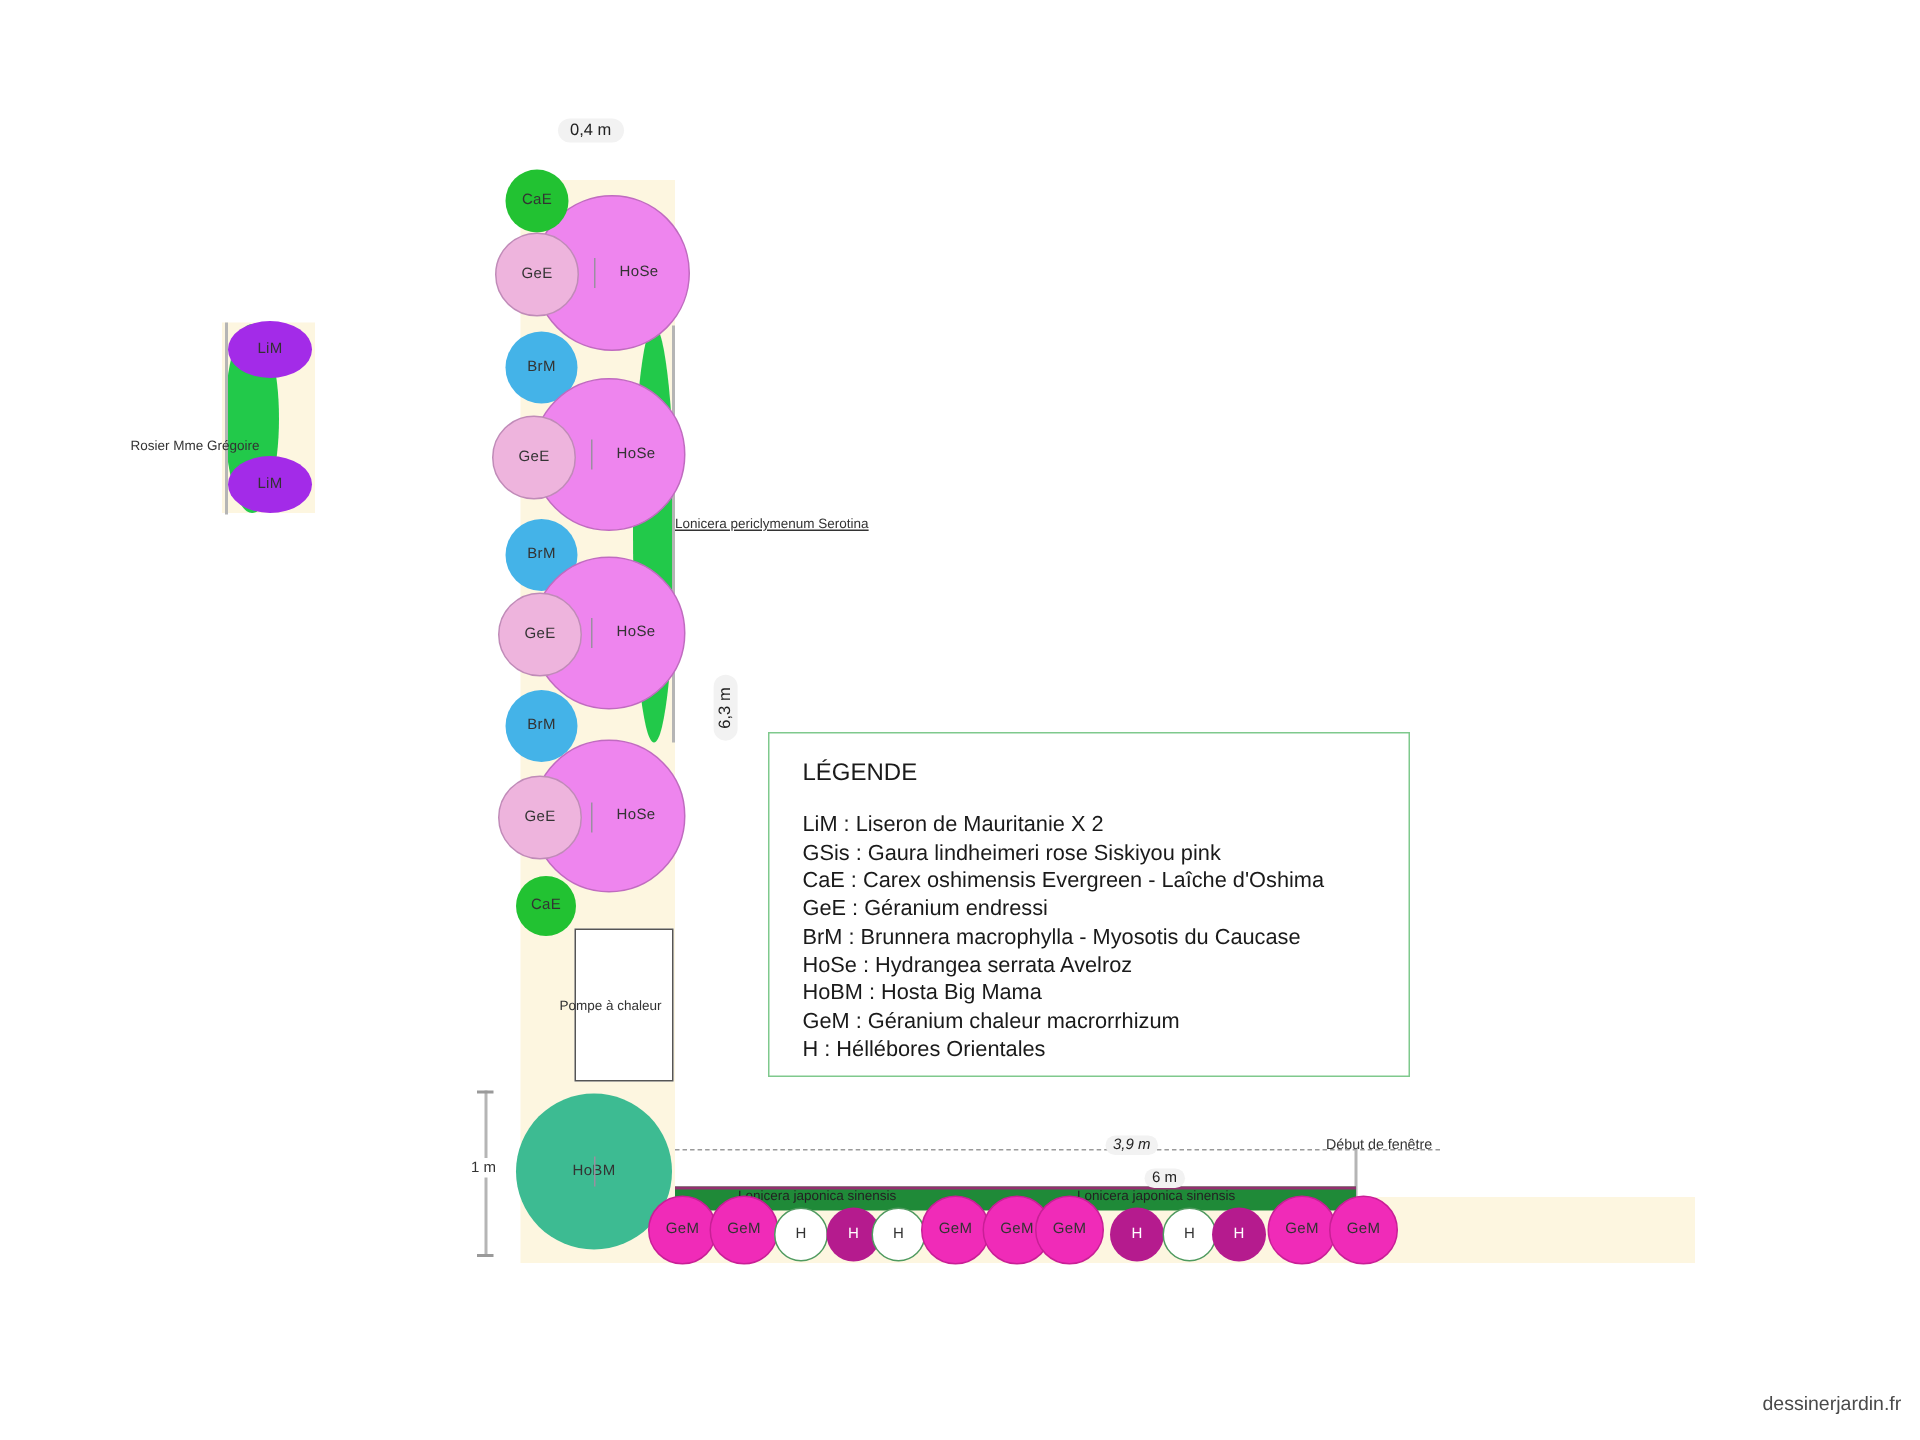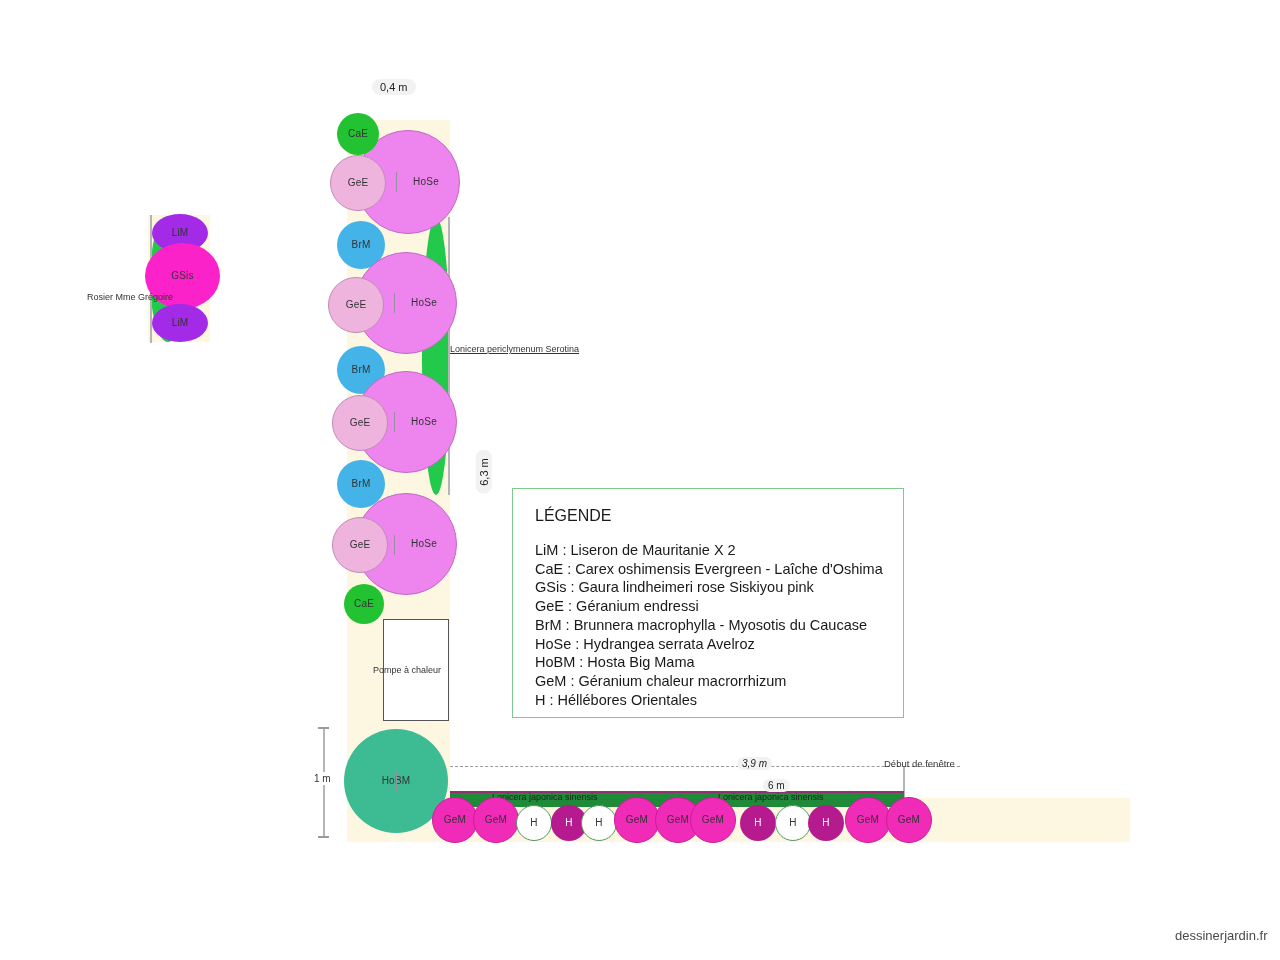--- a/index.html
+++ b/index.html
@@ -62,23 +62,20 @@
 
   <div class="bed" style="left:148px;top:215px;width:62px;height:127px;"></div>
 
   <div style="position:absolute;left:150px;top:216px;width:36px;height:126px;
               background:#22c94a;border-radius:50% / 50%;"></div>
   <div class="solidvert" style="left:150px;top:215px;width:2px;height:128px;"></div>
 
   <div class="blob" style="left:152px;top:214px;width:56px;height:38px;background:#a32be8;">
     <span>LiM</span>
   </div>
-  <div class="blob" style="left:145px;top:243px;width:75px;height:66px;background:#fa22c8;">
-    <span>GSis</span>
-  </div>
   <div class="blob" style="left:152px;top:304px;width:56px;height:38px;background:#a32be8;">
     <span>LiM</span>
   </div>
   <div class="plantlabel" style="left:87px;top:292px;text-align:right;">Rosier Mme Grégoire</div>
 
   <div class="dimchip" style="left:372px;top:79px;">0,4 m</div>
 
   <div class="bed" style="left:347px;top:120px;width:103px;height:722px;"></div>
 
   <div style="position:absolute;left:422px;top:217px;width:28px;height:278px;
@@ -196,26 +193,26 @@
   <div class="blob" style="left:808px;top:805px;width:36px;height:36px;background:#b51b8e;color:#ffffff;">
     <span>H</span>
   </div>
   <div class="blob" style="left:845px;top:797px;width:46px;height:46px;background:#f02bb8;border:1px solid #c81f96;">
     <span>GeM</span>
   </div>
   <div class="blob" style="left:886px;top:797px;width:46px;height:46px;background:#f02bb8;border:1px solid #c81f96;">
     <span>GeM</span>
   </div>
 
-  <div class="legendbox" style="left:512px;top:488px;width:392px;height:230px;">
+  <div class="legendbox" style="left:512px;top:488px;width:428px;height:230px;">
     <div class="legendtitle">LÉGENDE</div>
     <div>
       <div class="legendline">LiM : Liseron de Mauritanie X 2</div>
+      <div class="legendline">GSis : Gaura lindheimeri rose Siskiyou pink</div>
       <div class="legendline">CaE : Carex oshimensis Evergreen - Laîche d'Oshima</div>
-      <div class="legendline">GSis : Gaura lindheimeri rose Siskiyou pink</div>
       <div class="legendline">GeE : Géranium endressi</div>
       <div class="legendline">BrM : Brunnera macrophylla - Myosotis du Caucase</div>
       <div class="legendline">HoSe : Hydrangea serrata Avelroz</div>
       <div class="legendline">HoBM : Hosta Big Mama</div>
       <div class="legendline">GeM : Géranium chaleur macrorrhizum</div>
       <div class="legendline">H : Héllébores Orientales</div>
     </div>
   </div>
 
   <div class="wmark" style="left:1175px;top:928px;">dessinerjardin.fr</div>

